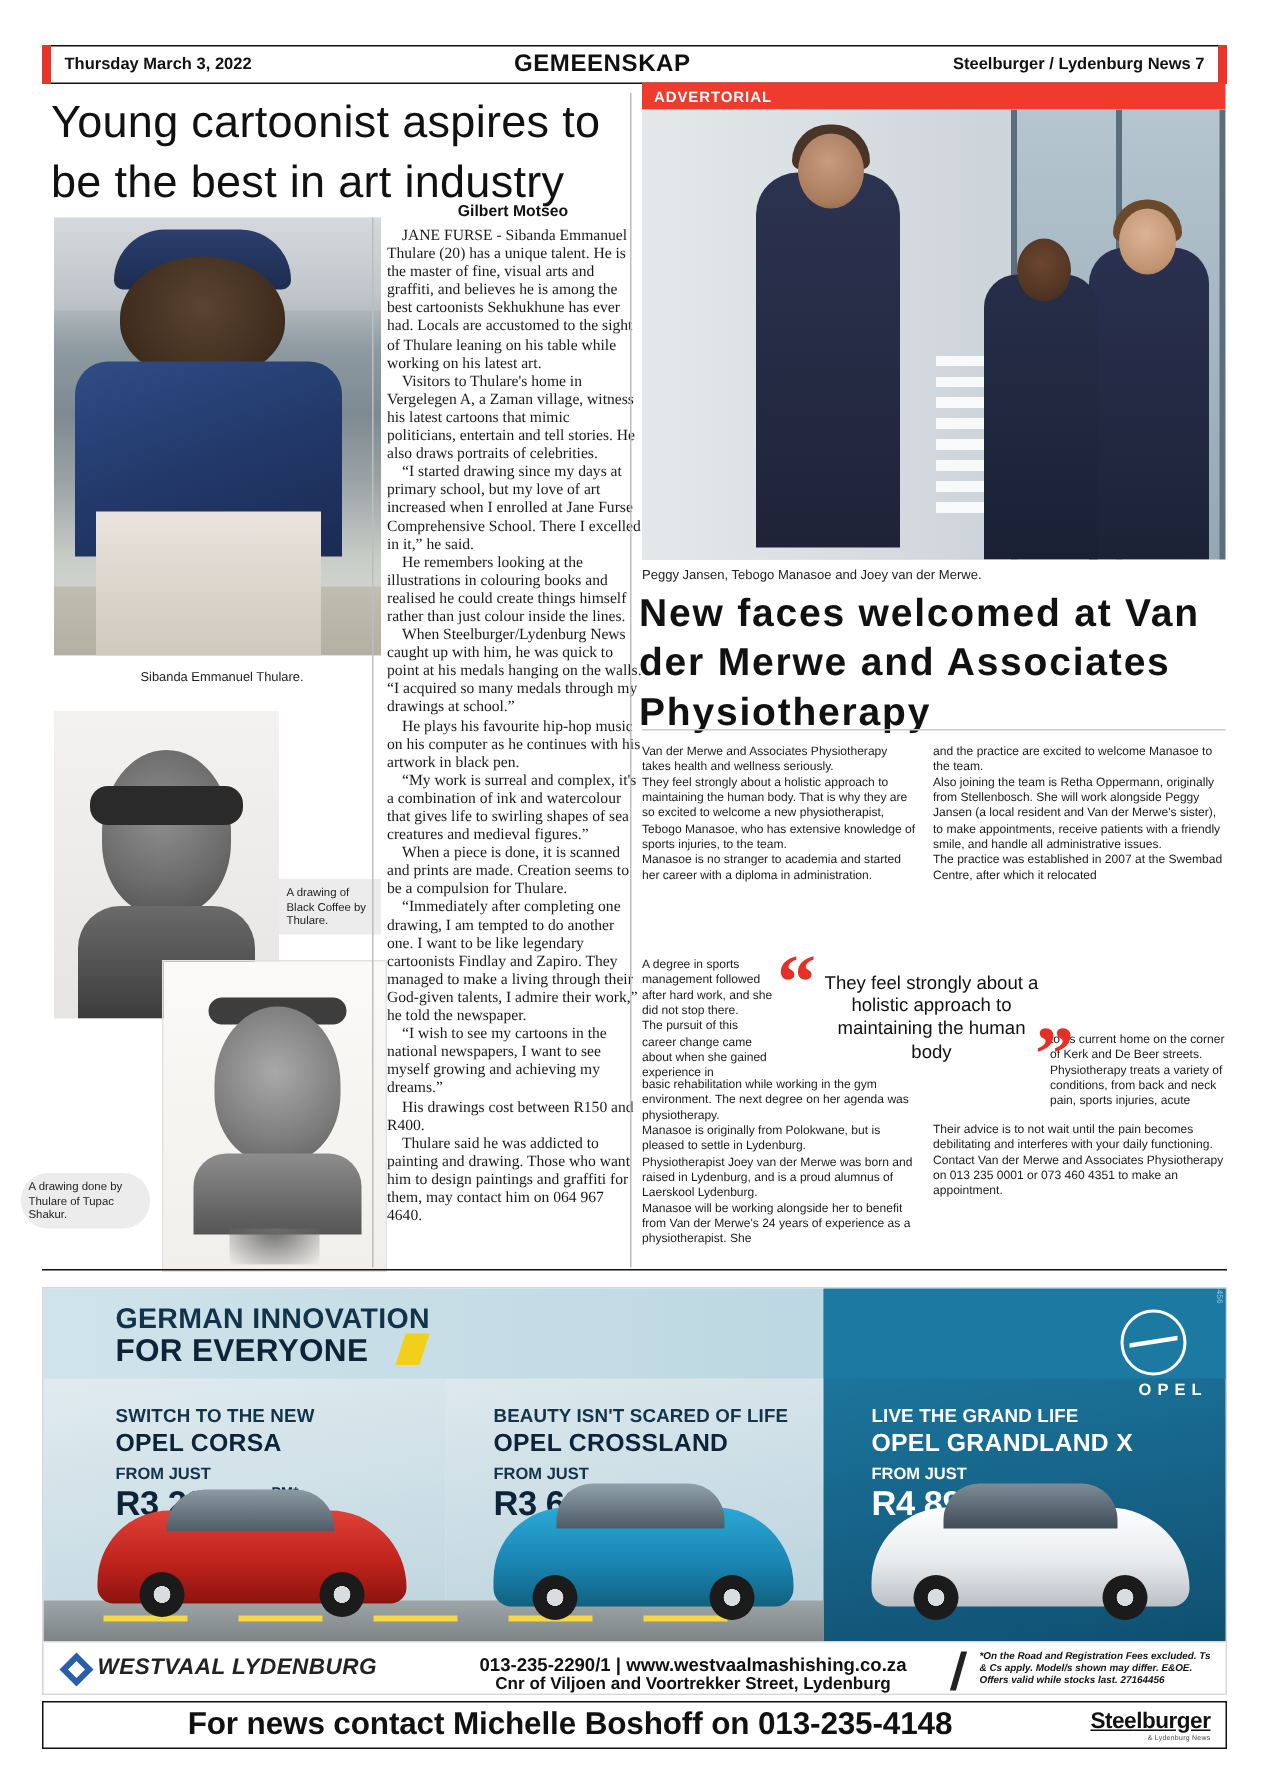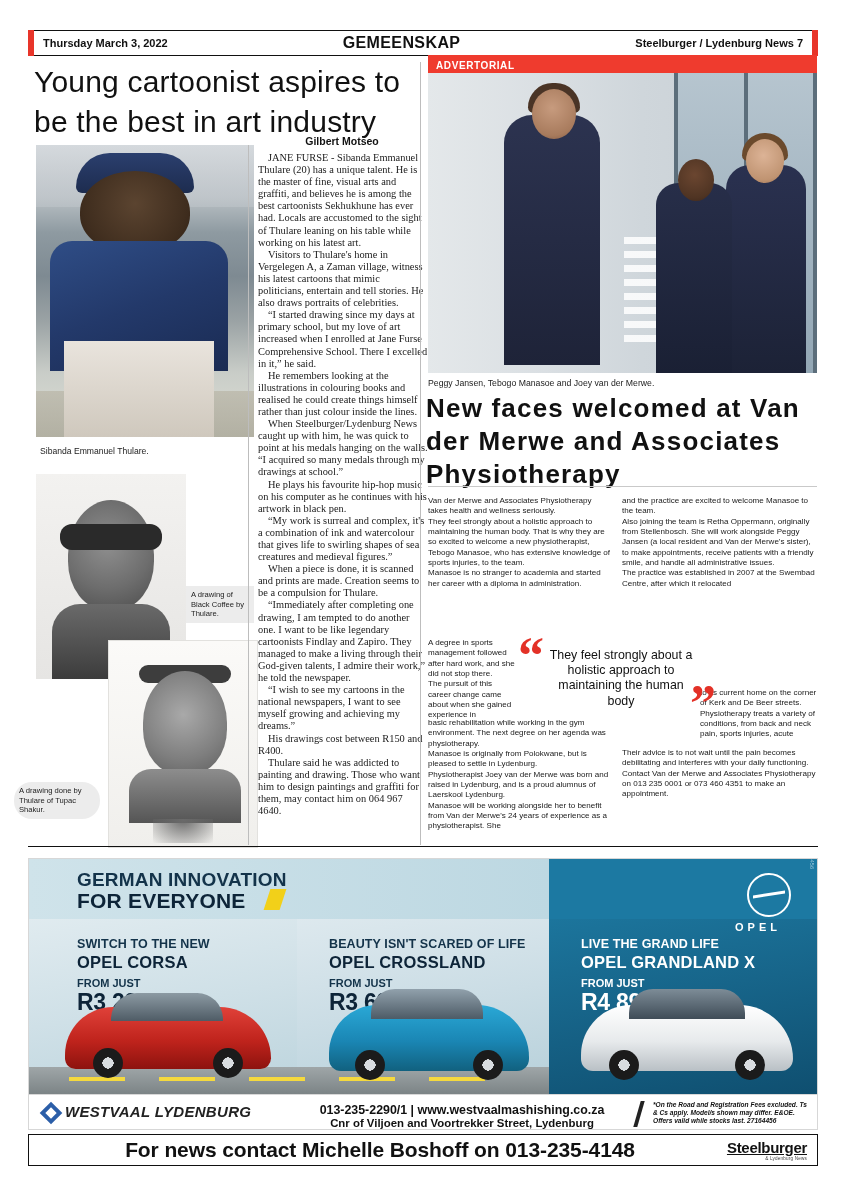--- a/index.html
+++ b/index.html
@@ -196,21 +196,21 @@
   .wheel { position:absolute; bottom:-9px; width:30px; height:30px; border-radius:50%;
      background:radial-gradient(circle,#d9dde0 0 26%, #1b1b1b 27% 100%); }
 
   .road { position:absolute; left:0; top:208px; width:520px; height:27px;
      background:linear-gradient(#9fa6a8,#7c8486); }
   .road-dash { position:absolute; top:218px; height:4px; background:#f5d93e; }
 
   .opel-logo { position:absolute; left:718px; top:14px; width:44px; height:44px; }
   .opel-ring { position:absolute; left:0; top:0; width:44px; height:44px; border:2.2px solid #fff; border-radius:50%; }
   .opel-bolt { position:absolute; left:6px; top:20px; width:32px; height:3.4px; background:#fff; transform:skewY(-9deg); }
-  .opel-word { position:absolute; left:706px; top:62px; width:70px; text-align:left;
+  .opel-word { position:absolute; left:706px; top:62px; width:70px; text-align:right;
      font-size:11px; letter-spacing:4px; font-weight:bold; color:#fff; }
   .ad-vert { position:absolute; right:2px; top:10px; font-size:5.5px; color:#9fc7d9;
      transform:rotate(90deg); transform-origin:right top; white-space:nowrap; }
 
   .ad-footer { position:absolute; left:0; top:235px; width:790px; height:37px; background:#fff;
      border-top:1px solid #d8d8d8; }
   .wv-logo { position:absolute; left:36px; top:8px; font-size:15px; font-weight:bold;
      font-style:italic; color:#222; letter-spacing:.3px; }
   .wv-diamond { position:absolute; left:14px; top:10px; width:16px; height:16px; background:#2b5ea8;
      transform:rotate(45deg); }
@@ -268,21 +268,21 @@
   </div>
 
   <div class="photo" id="photo-thulare">
     <div class="f5"></div>
       <div class="f6"></div>
     <div class="f2"></div>
       <div class="f1"></div>
       <div class="f3"></div>
       <div class="f4"></div>
   </div>
-  <div class="cap" style="left:40px; top:446px; width:216px;">Sibanda Emmanuel Thulare.</div>
+  <div class="cap" style="left:40px; top:446px; width:216px;text-align:center;">Sibanda Emmanuel Thulare.</div>
 
   <div class="photo" id="photo-bcoffee">
     <div class="g1"></div>
       <div class="g2"></div>
       <div class="g3"></div>
   </div>
   <div class="cap-box" style="left:186px; top:586px; width:68px;">A drawing of Black Coffee by Thulare.</div>
 
   <div class="photo" id="photo-tupac">
     <div class="g2"></div>

